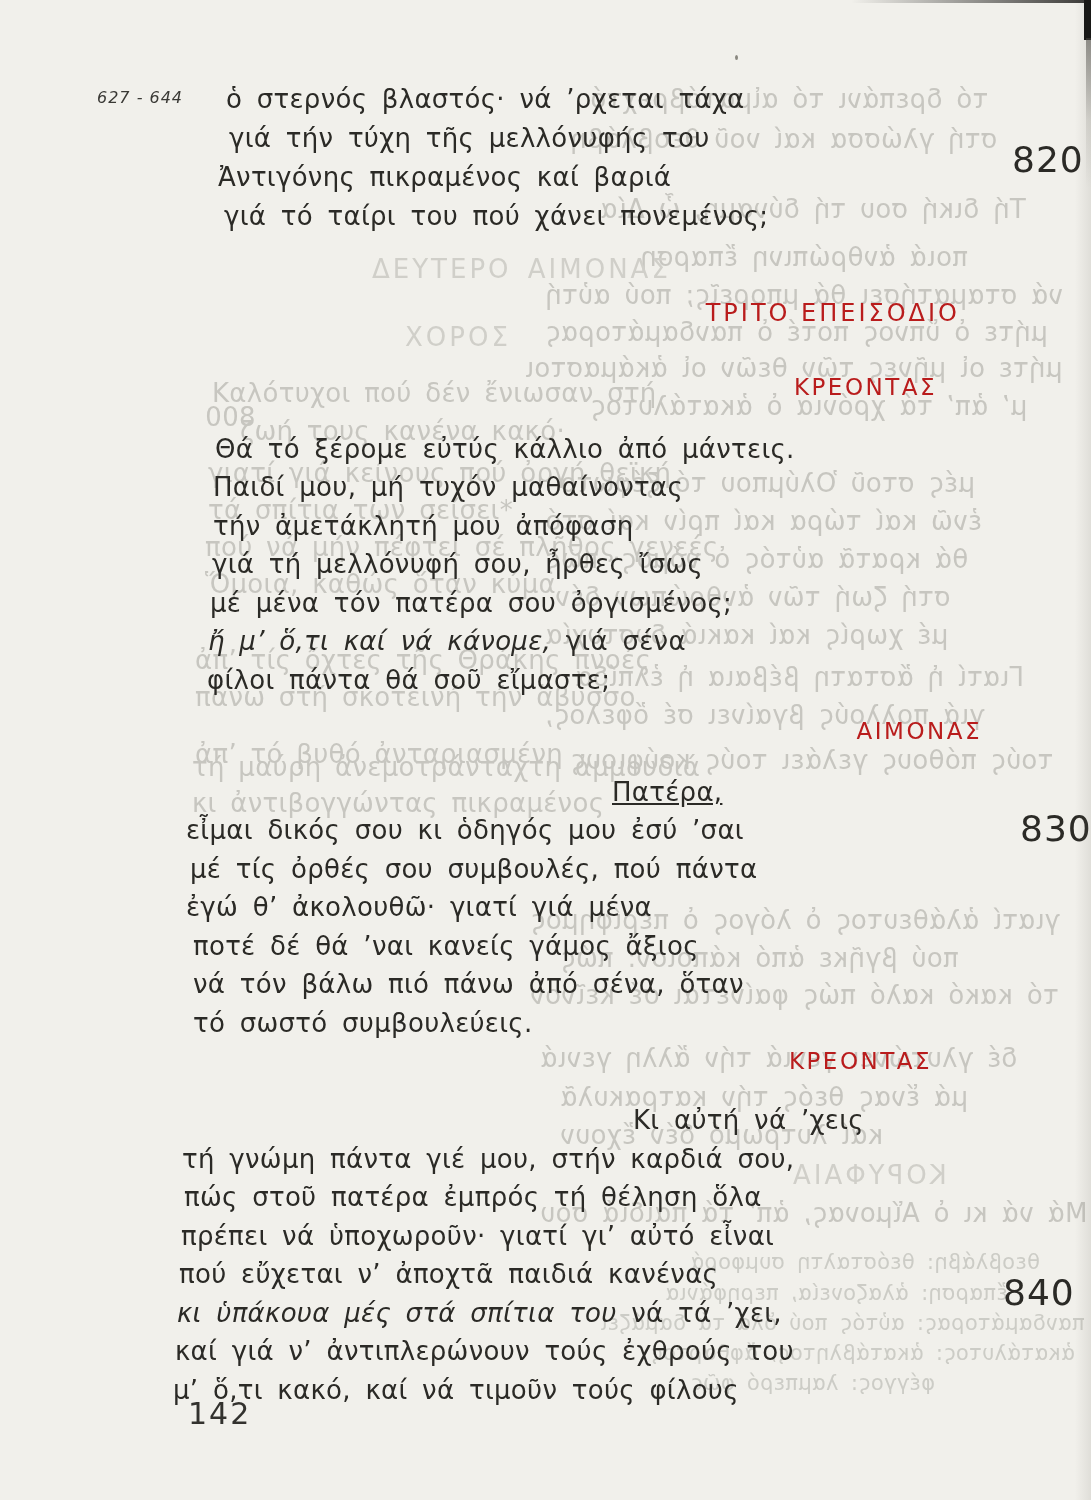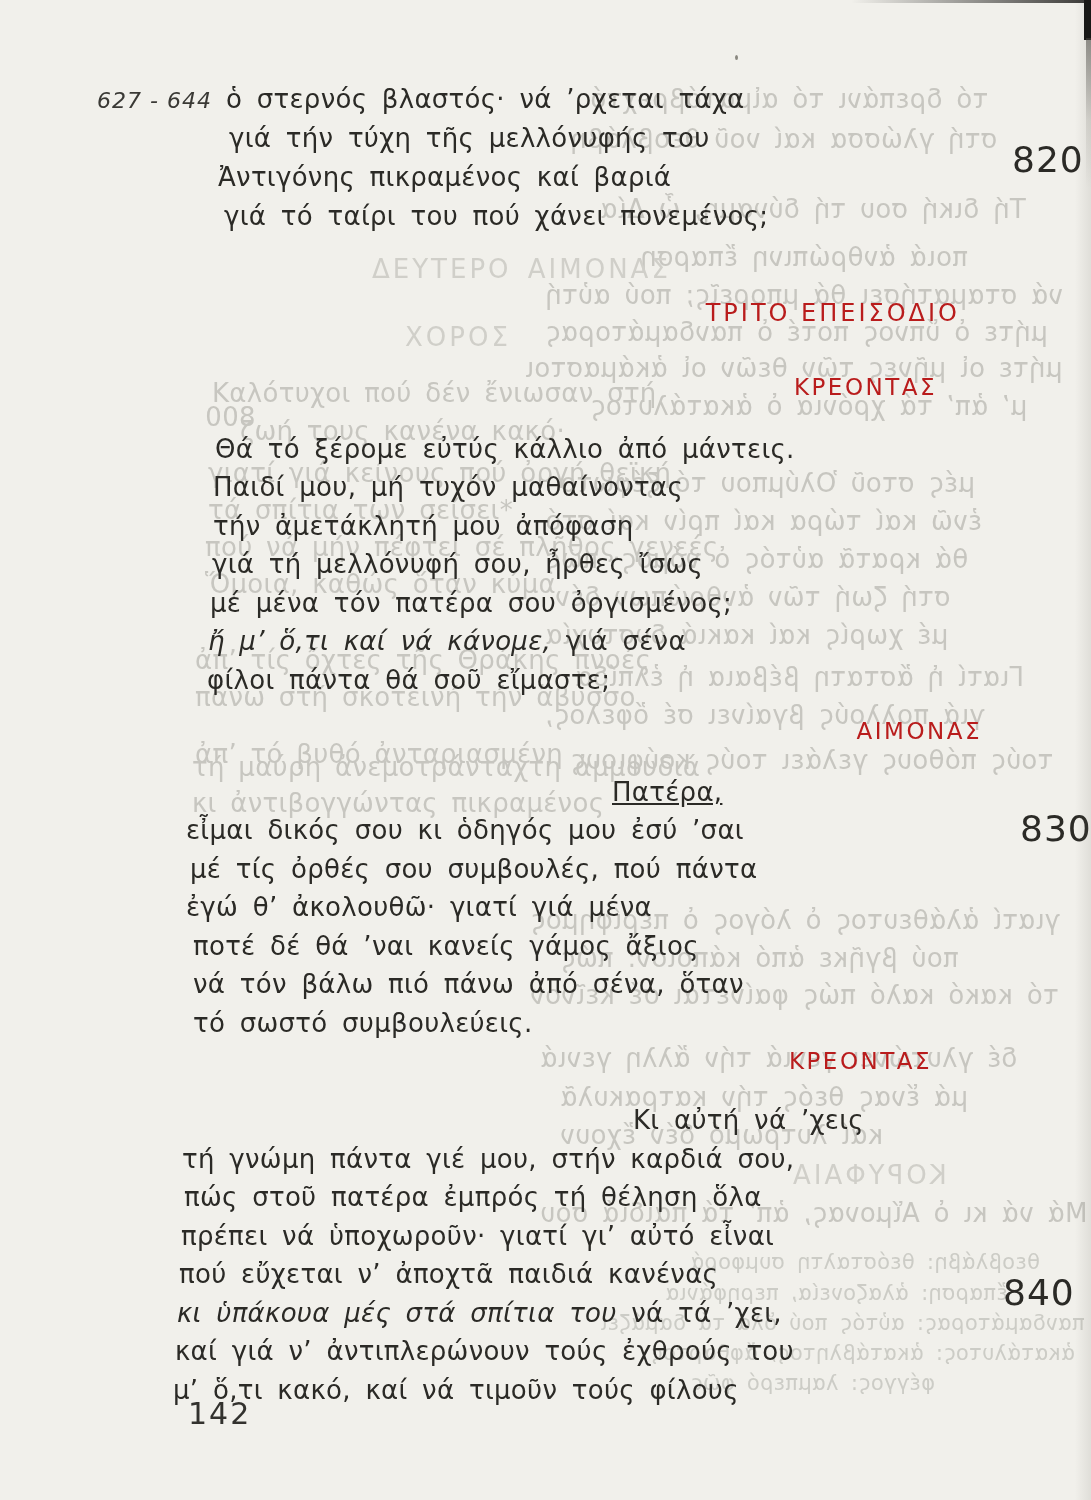--- a/index.html
+++ b/index.html
@@ -11,21 +11,21 @@
     color:#2e2d29;
   }
   .abs{position:absolute;white-space:nowrap;}
   
   .verse{
     font-size:26px;letter-spacing:.3px;word-spacing:6px;
     color:#2b2a26;
   }
   .ital{font-style:italic;}
   .verse-ref{
-    font-size:22px;font-style:italic;color:#3a3935;letter-spacing:1px;
+    font-size:16px;font-style:italic;color:#3a3935;letter-spacing:1px;
   }
   .heading{
     left:0;width:960px;text-align:right;
     font-size:24px;letter-spacing:3px;color:#b91c1c;
   }
   .speaker{font-size:23px;letter-spacing:2.5px;}
   .margin-num{font-size:36px;letter-spacing:1px;color:#2b2a26;}
   .page-num{font-size:30px;letter-spacing:2px;color:#33322e;}
   
   .bleed{

